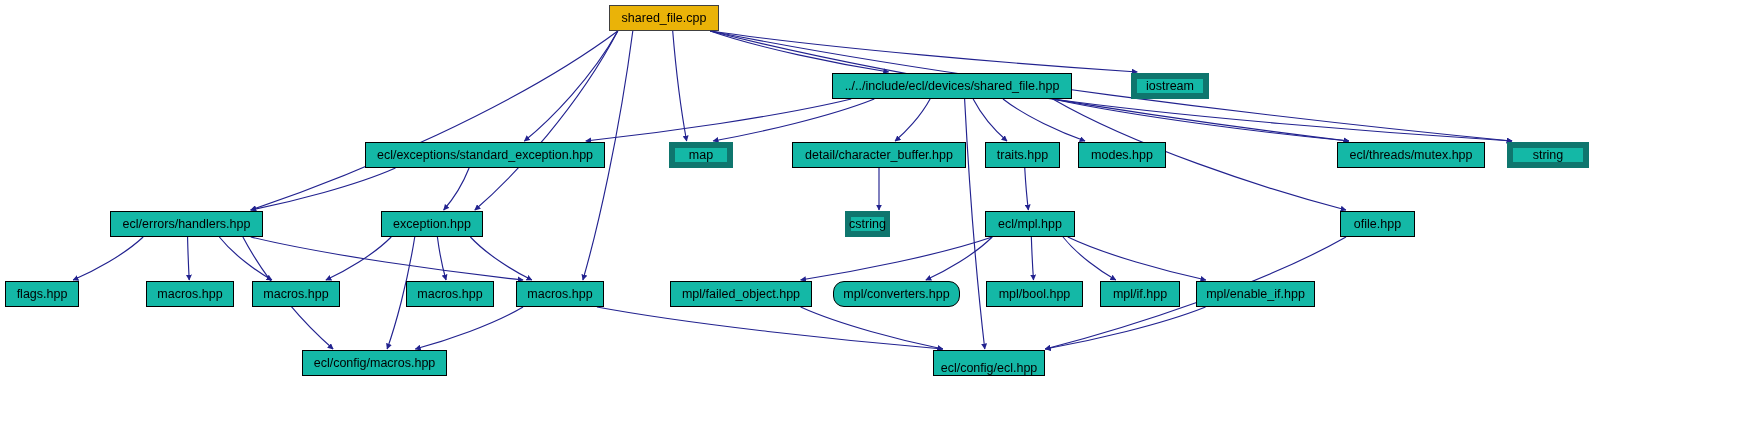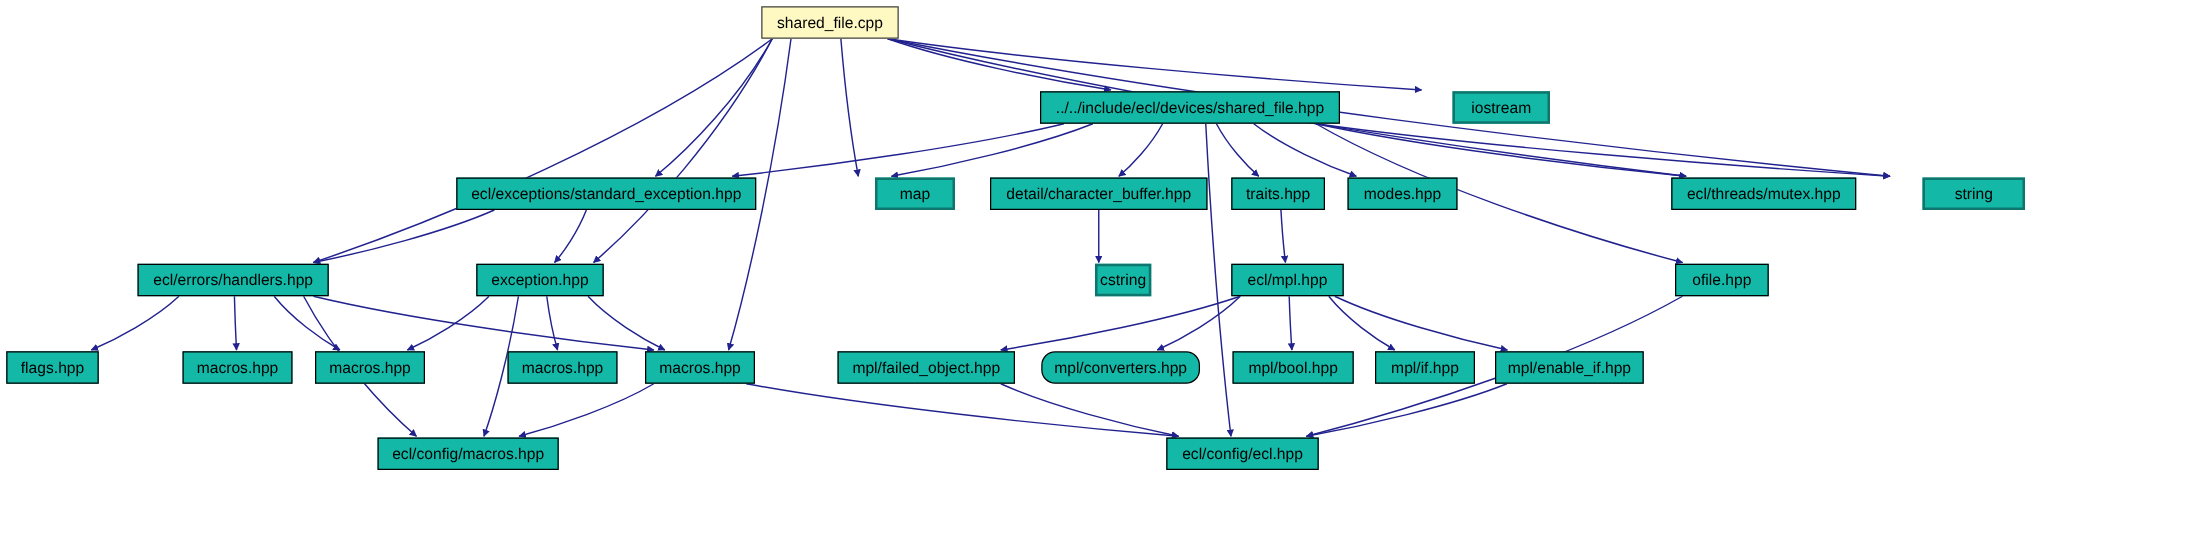--- a/index.html
+++ b/index.html
@@ -31,25 +31,24 @@
     justify-content: center;
     height: 26px;
     background: #14b8a6;
     border: 1px solid #000000;
     font-size: 12.5px;
     color: #000000;
     white-space: nowrap;
     letter-spacing: 0px;
   }
   .node.sys {
-    border: 2px solid #0f766e;
-    margin-left: 31px;
+    border: 6px solid #0f766e;
   }
   .node.root {
-    background: #fef9c3;
+    background: #eab308;
     border: 1px solid #404040;
   }
   .node .lbl {
     padding: 0 6px;
     line-height: 14px;
   }
 </style>
 </head>
 <body>
 
@@ -176,17 +175,17 @@
       </div>
       <div class="node" style="left: 1100px; top: 281px; width: 80px;">
         <span class="lbl">mpl/if.hpp</span>
       </div>
       <div class="node" style="left: 1196px; top: 281px; width: 119px;">
         <span class="lbl">mpl/enable_if.hpp</span>
       </div>
       <div class="node" style="left: 302px; top: 350px; width: 145px;">
         <span class="lbl">ecl/config/macros.hpp</span>
       </div>
-      <div class="node" style="left: 933px; top: 350px; width: 122px;">
+      <div class="node" style="left: 933px; top: 350px; width: 112px; align-items: flex-end;">
         <span class="lbl">ecl/config/ecl.hpp</span>
       </div>
     </div>
 </div>
 
 </body></html>

